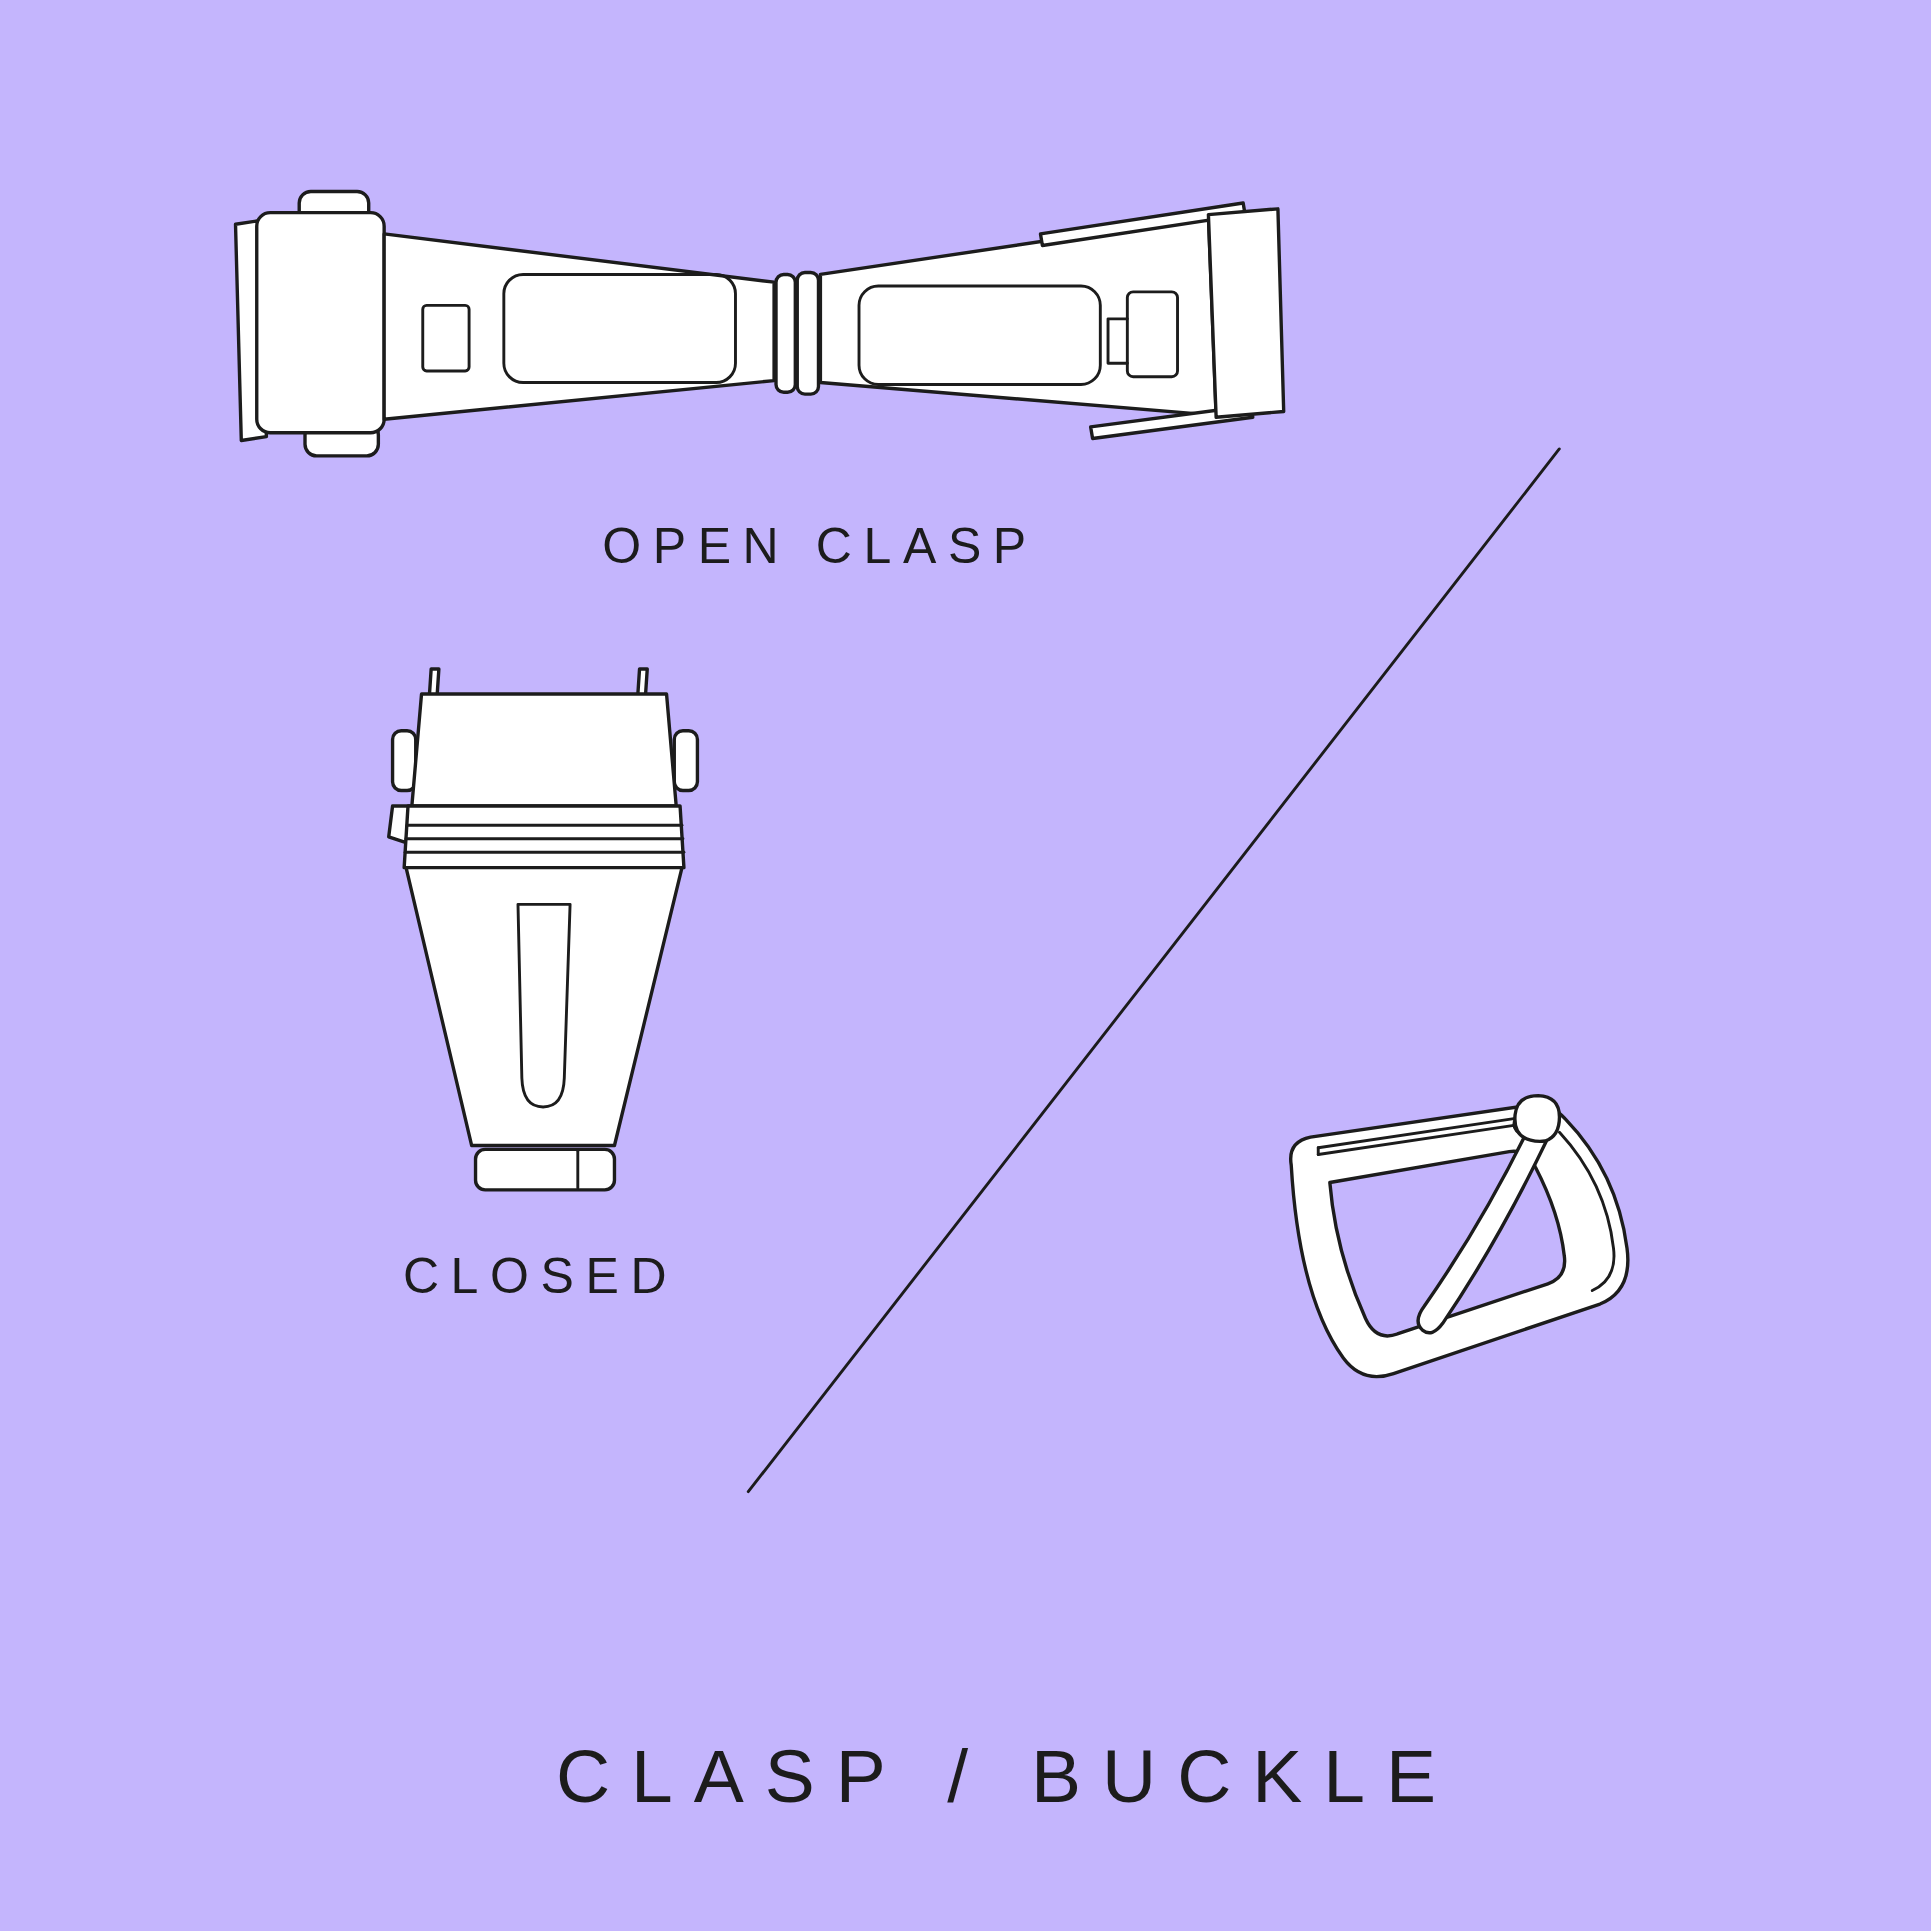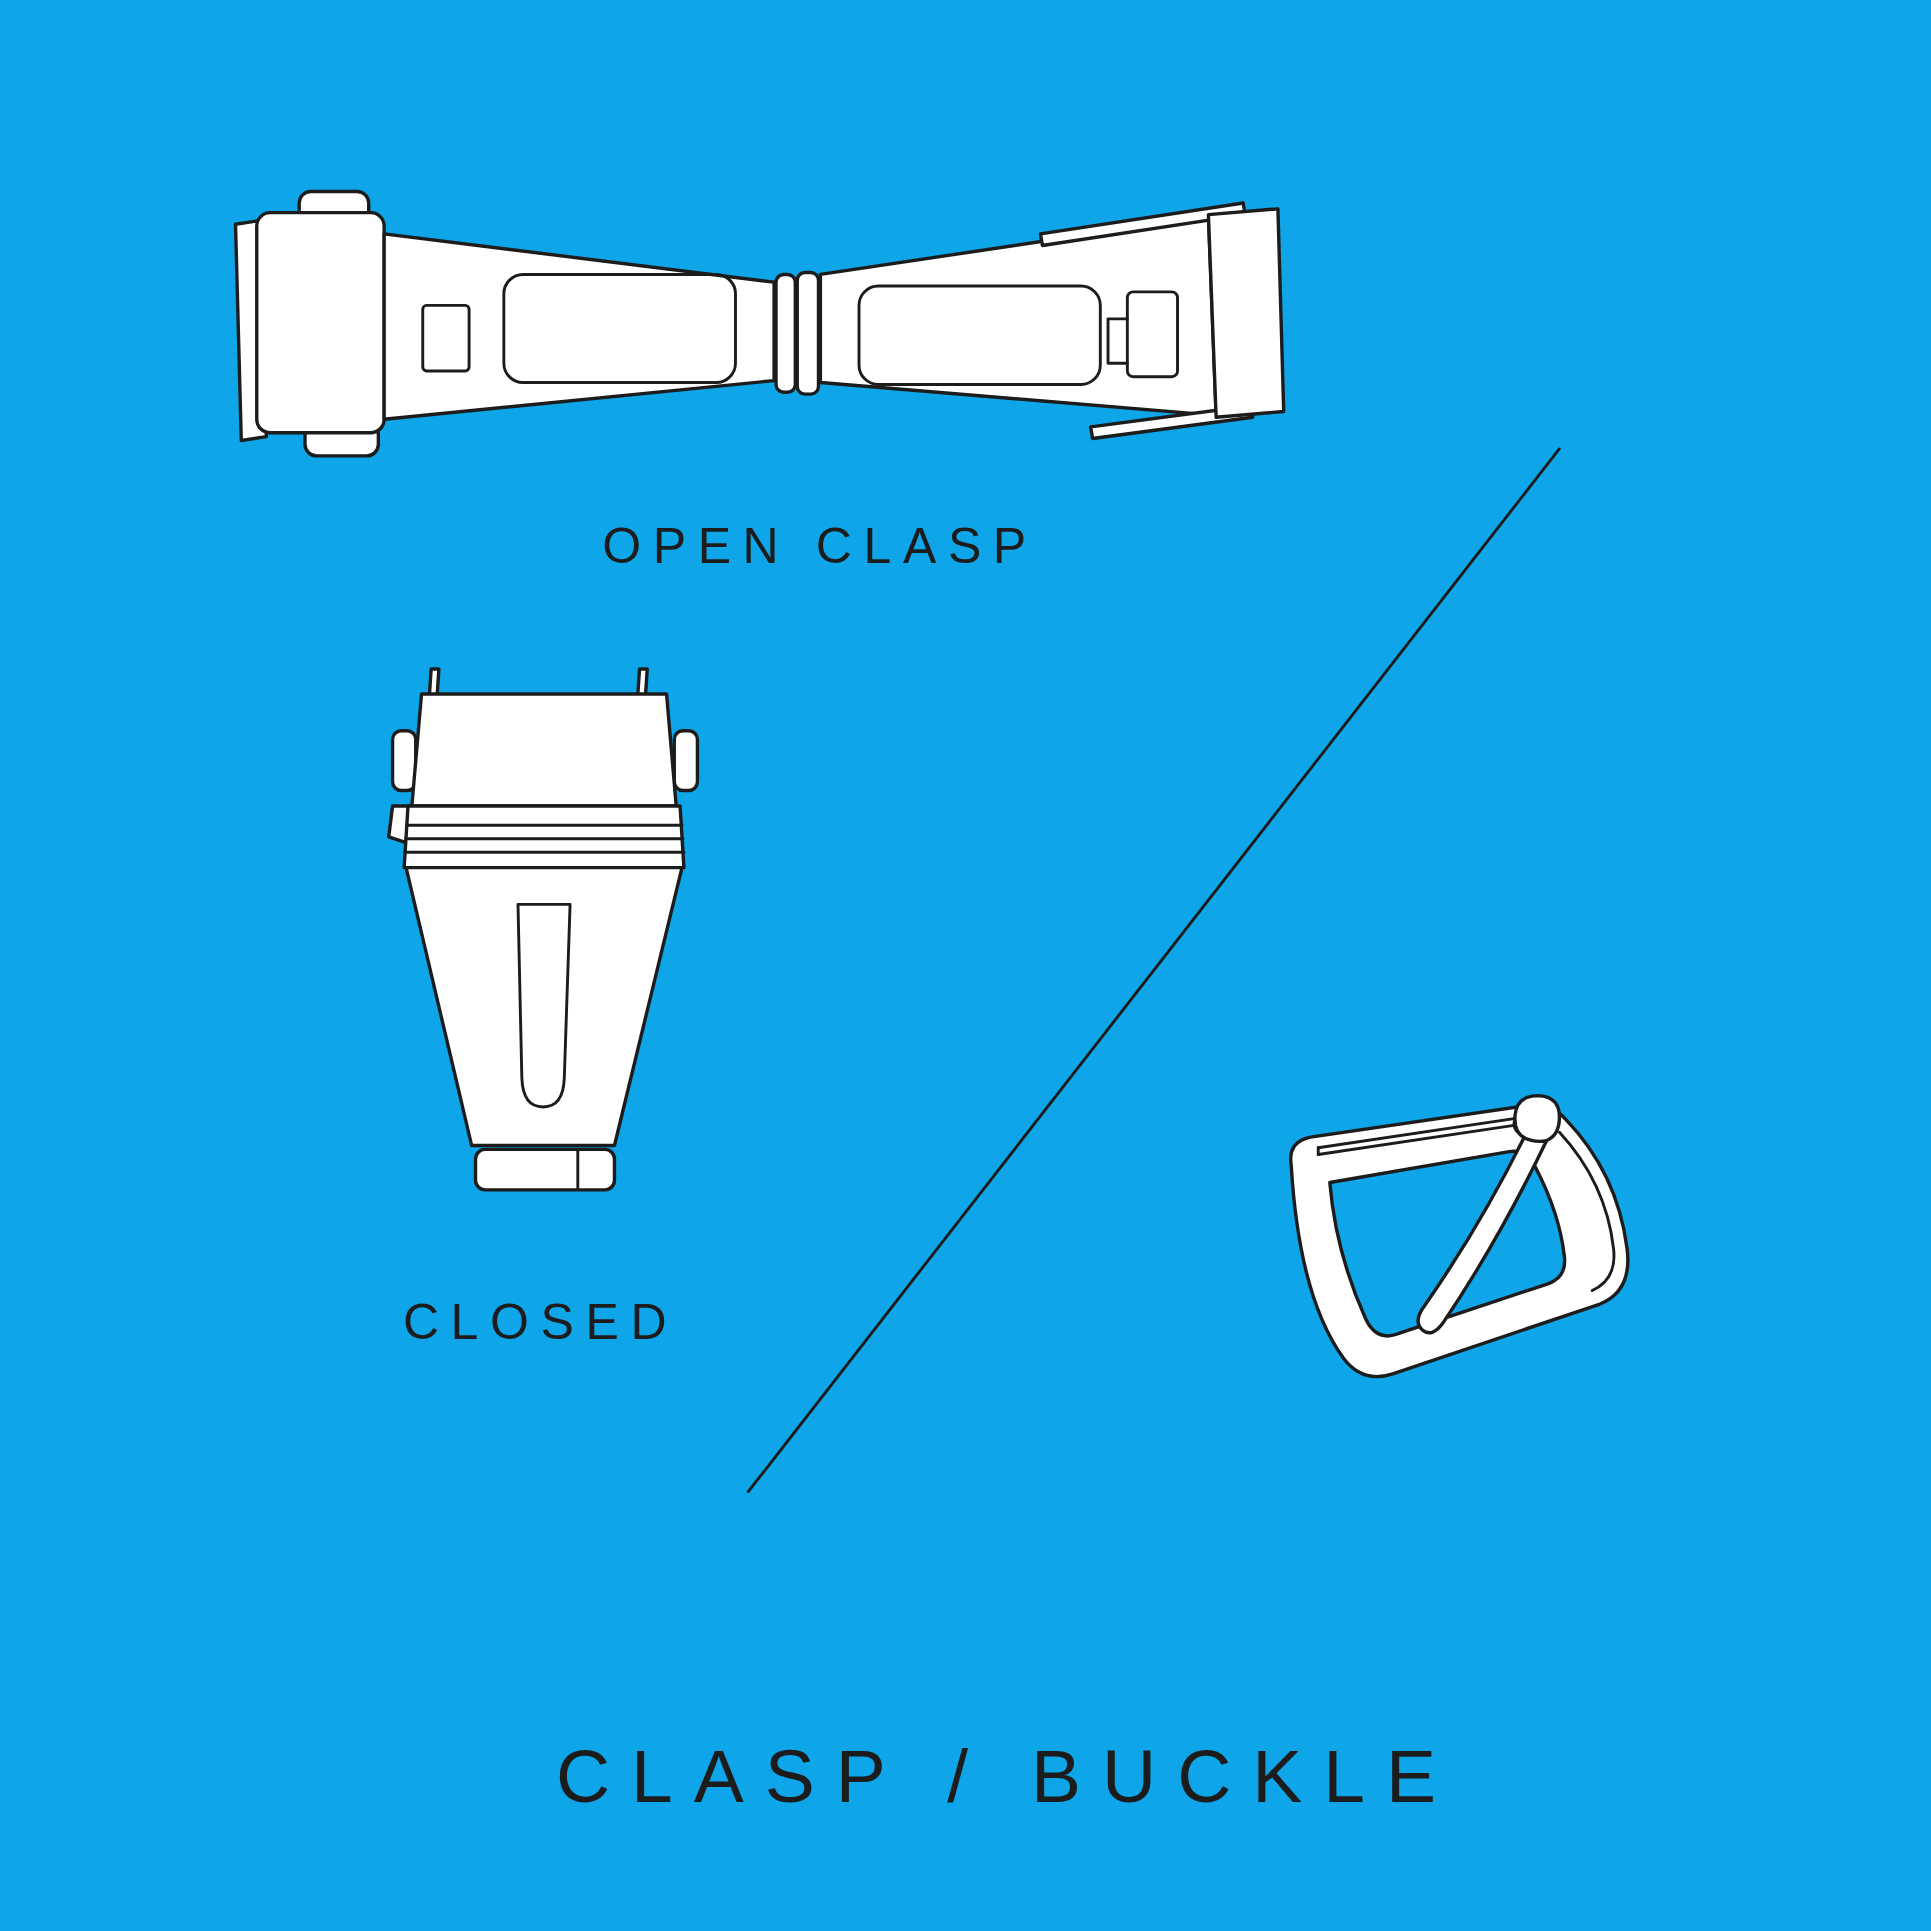--- a/index.html
+++ b/index.html
@@ -4,21 +4,21 @@
 <style>
   html, body {
     margin: 0;
     padding: 0;
     background: #ffffff;
   }
   #canvas {
     position: relative;
     width: 1931px;
     height: 1931px;
-    background: #0ea5e9;
+    background: #c4b5fd;
     overflow: hidden;
     font-family: "Liberation Sans", sans-serif;
     color: #1c1c1c;
   }
   .figure {
     position: absolute;
   }
   svg .ln {
     fill: #ffffff;
     stroke: #1c1c1c;
@@ -107,21 +107,21 @@
       <path class="st" d="M 25,198 L 314,198"></path>
 
       <path class="ln" d="M 26,214 L 312,214 L 242,502 L 94,502 Z"></path>
       <path class="st" d="M 142,252 L 196,252 L 190,432 Q 189,462 168,462 Q 147,462 146,432 Z"></path>
 
       <rect class="ln" x="98" y="506" width="144" height="42" rx="10"></rect>
       <path class="st" d="M 204,508 L 204,546"></path>
     </svg>
   </div>
 
-  <div class="caption" style="left:299px; top:1247px; width:483px;margin-top:46px;">CLOSED</div>
+  <div class="caption" style="left:299px; top:1247px; width:483px;">CLOSED</div>
 
   <svg style="position:absolute; left:0; top:0;" width="1931" height="1931" viewBox="0 0 2000 2000">
     <line x1="1615" y1="465" x2="775" y2="1545" stroke="#1c1c1c" stroke-width="3" stroke-linecap="round"></line>
   </svg>
 
   <div class="figure" style="left:1241px; top:1086px;">
     <svg width="415" height="357" viewBox="0 0 430 370">
 
       <path class="ln" fill-rule="evenodd" d="M 52,82 Q 48,58 72,53 L 298,20 Q 320,16 336,34 Q 390,90 400,168 Q 406,212 372,226 L 158,298 Q 126,309 106,282 Q 60,218 52,82 Z
                M 92,100 L 278,68 Q 296,65 305,84 Q 330,132 335,176 Q 338,198 318,205 L 162,257 Q 140,265 129,241 Q 98,172 92,100 Z"></path>

